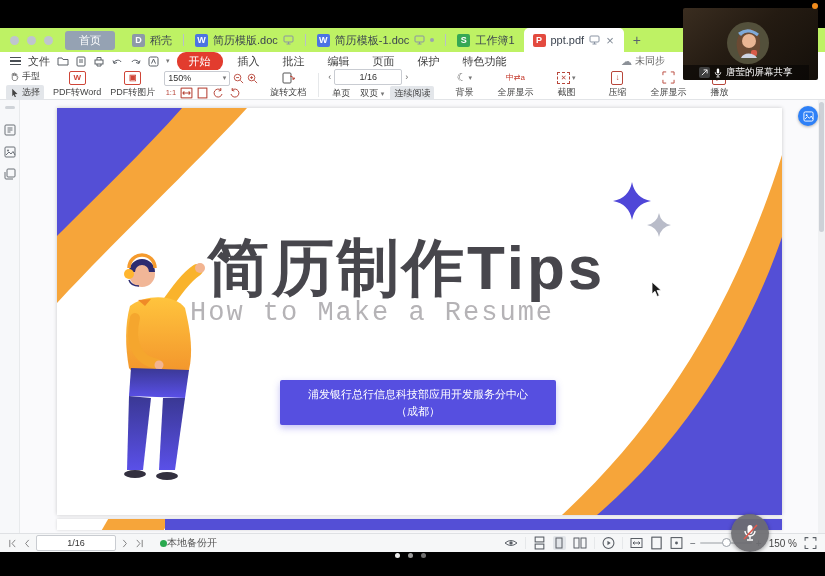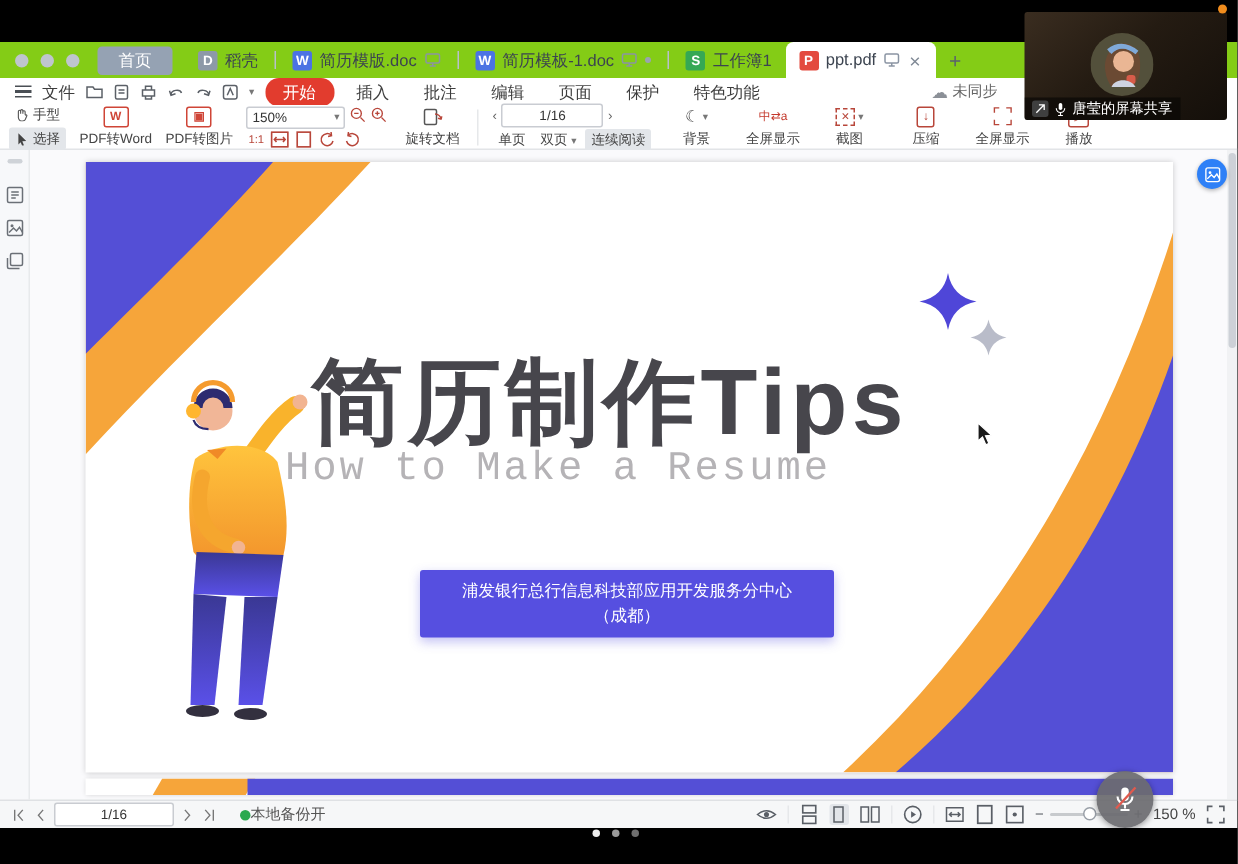--- a/index.html
+++ b/index.html
@@ -1,21 +1,21 @@
 <!DOCTYPE html>
 <html><head>
 <meta charset="utf-8">
 <style>
   html,body{margin:0;padding:0;background:#000;}
   #canvas{position:relative;width:825px;height:576px;background:#000;overflow:hidden;
           font-family:"Liberation Sans",sans-serif;-webkit-font-smoothing:antialiased;}
   
   .app{position:absolute;left:0;top:28px;width:825px;height:524px;background:#fff;}
   
-  .tabbar{position:absolute;left:0;top:0;width:100%;height:24px;background:#84cc16;
+  .tabbar{position:absolute;left:0;top:0;width:100%;height:24px;background:#bef264;
           display:flex;align-items:center;font-size:11px;color:#3c4450;}
   .win-dots{display:flex;gap:8px;padding:0 12px 0 10px;}
   .win-dots span{width:9px;height:9px;border-radius:50%;background:#bfc5ce;}
   .tab-home{background:#95a2b3;color:#fff;border-radius:3px;padding:2px 14px;margin-right:8px;}
   .tab{display:flex;align-items:center;gap:5px;height:24px;padding:0 9px;white-space:nowrap;}
   .tab.active{background:#fff;border-radius:5px 5px 0 0;}
   .tdiv{width:1px;height:12px;background:#b8c0cb;margin:0 2px;}
   .fic{width:13px;height:13px;border-radius:2px;color:#fff;font-size:9px;font-weight:bold;
        display:inline-flex;align-items:center;justify-content:center;}
   .fic.w{background:#4b73e3;} .fic.s{background:#35a854;} .fic.p{background:#e34a3f;} .fic.d{background:#8d99a8;}
@@ -99,21 +99,21 @@
   .knob{position:absolute;left:22px;top:-4px;width:9px;height:9px;border-radius:50%;background:#fff;border:1px solid #9aa0a8;box-sizing:border-box;}
   .zoomtxt{font-size:10px;color:#444;white-space:nowrap;}
   
   .micbtn{position:absolute;left:731px;top:514px;width:38px;height:38px;border-radius:50%;
           background:rgba(108,108,112,.93);z-index:40;display:flex;align-items:center;justify-content:center;
           box-shadow:0 1px 4px rgba(0,0,0,.4);}
   .meeting{position:absolute;left:683px;top:8px;width:135px;height:72px;z-index:50;overflow:hidden;
            background:linear-gradient(140deg,#3a2d20 0%,#241b12 45%,#140f0a 100%);border-radius:2px;}
   .avatar{position:absolute;left:44px;top:14px;}
   .meet-label{position:absolute;left:0;bottom:0;height:15px;display:flex;align-items:center;gap:4px;
-              padding:0 5px;background:rgba(8,6,4,.65);color:#fff;font-size:9.5px;white-space:nowrap;}
+              padding:0 16px;background:rgba(8,6,4,.65);color:#fff;font-size:9.5px;white-space:nowrap;}
   .share-ic{width:11px;height:11px;background:#3f3f3f;border-radius:2px;display:inline-flex;align-items:center;justify-content:center;}
   .notif{position:absolute;left:812px;top:3px;width:6px;height:6px;border-radius:50%;background:#f08c1d;z-index:60;}
   .pagedots{position:absolute;left:395px;top:553px;display:flex;gap:8px;z-index:10;}
   .pagedots span{width:5px;height:5px;border-radius:50%;}
   .pd1{background:#ececec;} .pd2{background:#9a9a9a;} .pd3{background:#6f6f6f;}
   .cursor{position:absolute;left:651px;top:281px;z-index:70;}
   svg{display:block;}
 </style>
 </head>
 <body>
@@ -236,21 +236,21 @@
           </span>
         <span>PDF转Word</span>
       </div>
       <div class="bigbtn">
         <span class="icw">
             <span class="docico">▣</span>
           </span>
         <span>PDF转图片</span>
       </div>
       <div class="stack2">
-        <span style="display:flex;gap:3px;align-items:flex-start;">
+        <span style="display:flex;gap:3px;align-items:center;">
           <span class="combo">
             <span>150%</span>
             <span class="caret">▾</span>
           </span>
           <svg width="11" height="11" viewBox="0 0 12 12">
               <circle cx="5" cy="5" r="3.6" fill="none" stroke="#b8463a"></circle>
               <path d="M8 8l3 3M3.4 5h3.2" stroke="#b8463a" fill="none"></path>
             </svg>
           <svg width="11" height="11" viewBox="0 0 12 12">
               <circle cx="5" cy="5" r="3.6" fill="none" stroke="#b8463a"></circle>

